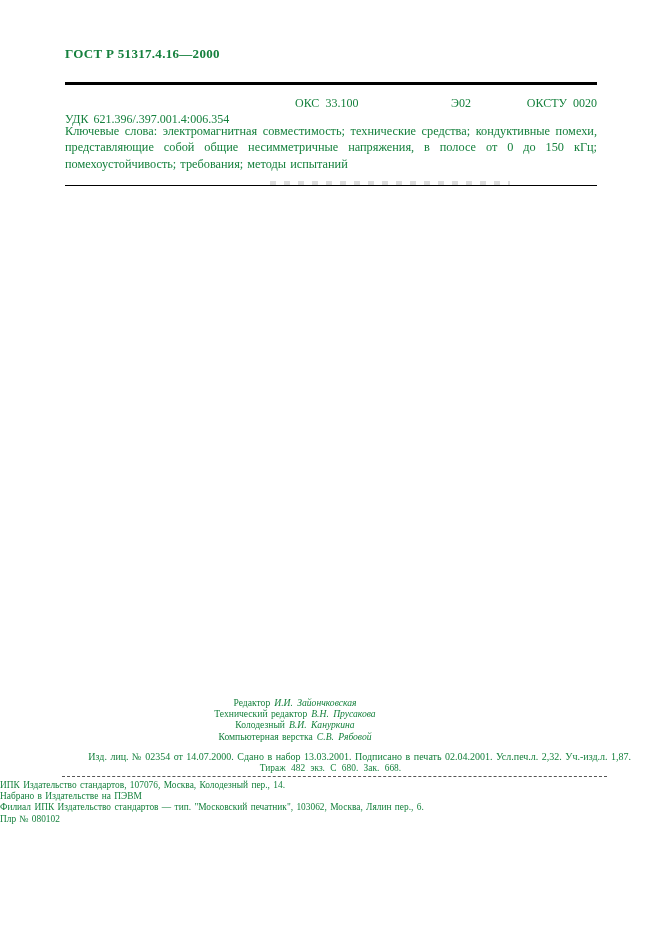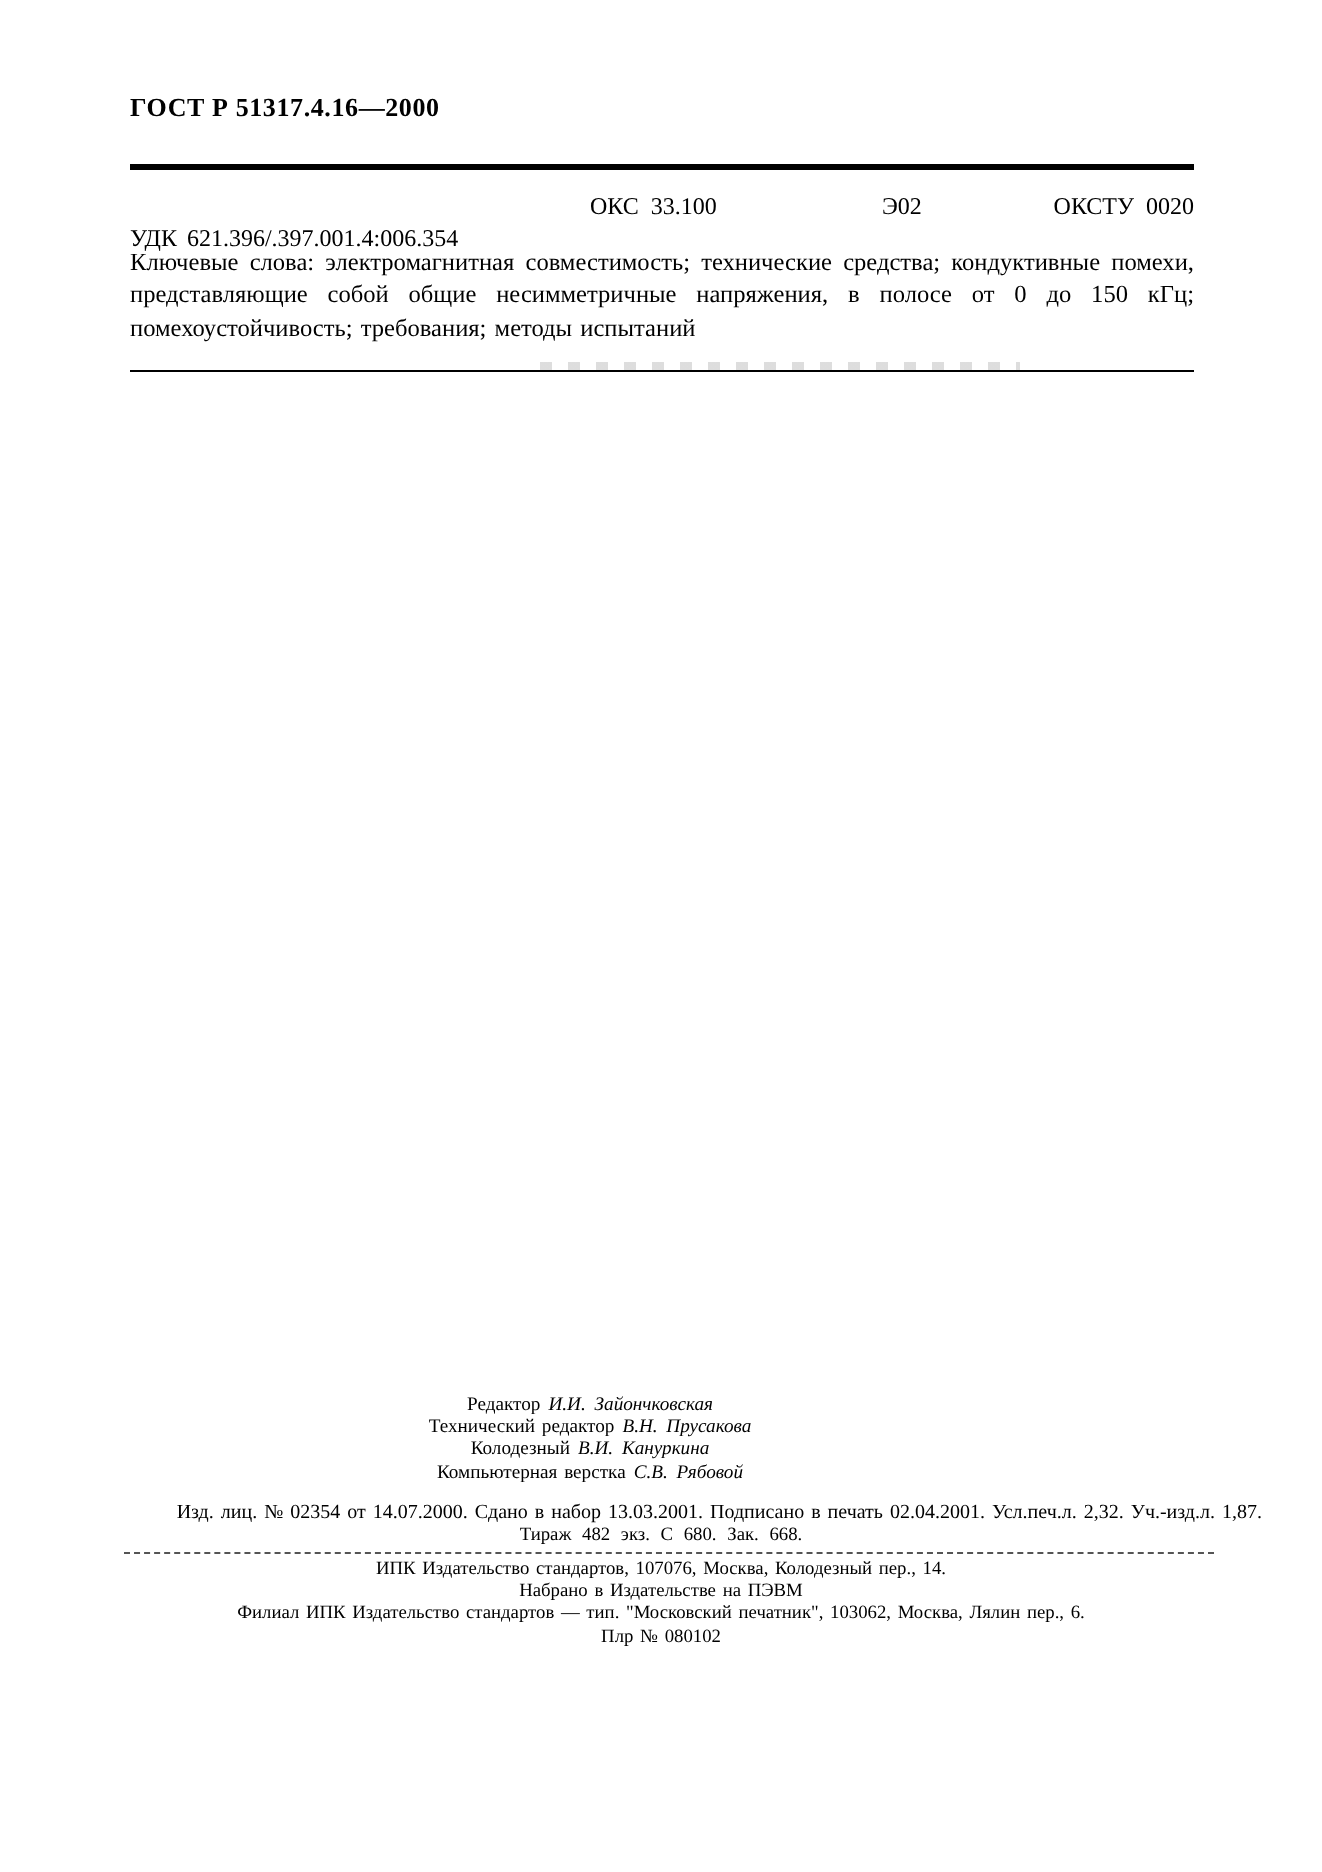--- a/index.html
+++ b/index.html
@@ -7,21 +7,21 @@
     padding: 0;
     background: #e8e8e8;
   }
   .page {
     position: relative;
     width: 661px;
     height: 936px;
     margin: 0 auto;
     background: #ffffff;
     font-family: "Liberation Serif", "DejaVu Serif", serif;
-    color: #000000;
+    color: #15803d;
     overflow: hidden;
   }
   .doc-header {
     position: absolute;
     left: 65px;
     top: 46px;
     font-size: 13px;
     font-weight: bold;
     letter-spacing: 0.3px;
     white-space: nowrap;
@@ -37,21 +37,21 @@
   .udk-row {
     position: absolute;
     left: 65px;
     top: 96px;
     width: 532px;
     height: 16px;
     font-size: 12px;
   }
   .udk-row .udk   { position: absolute; left: 0; white-space: nowrap; word-spacing: 2px; margin-top: 16px; }
   .udk-row .oks   { position: absolute; left: 230px; white-space: nowrap; word-spacing: 3px; }
-  .udk-row .ecode { position: absolute; left: 376px; white-space: nowrap; }
+  .udk-row .ecode { position: absolute; left: 386px; white-space: nowrap; }
   .udk-row .okstu { position: absolute; right: 0; white-space: nowrap; word-spacing: 3px; }
   .keywords {
     position: absolute;
     left: 65px;
     top: 123px;
     width: 532px;
     font-size: 12.3px;
     line-height: 16.4px;
     text-align: justify;
     word-spacing: 1px;
@@ -112,21 +112,20 @@
     top: 776px;
     width: 545px;
     height: 0;
     border-top: 1px dashed #555555;
   }
   .publisher-block {
     position: absolute;
     left: 0;
     top: 780px;
     width: 661px;
-    text-align: center;
     font-size: 9.4px;
     line-height: 11.2px;
     word-spacing: 1px;
   }
 </style>
 </head>
 <body>
 
 <div class="page">
 

